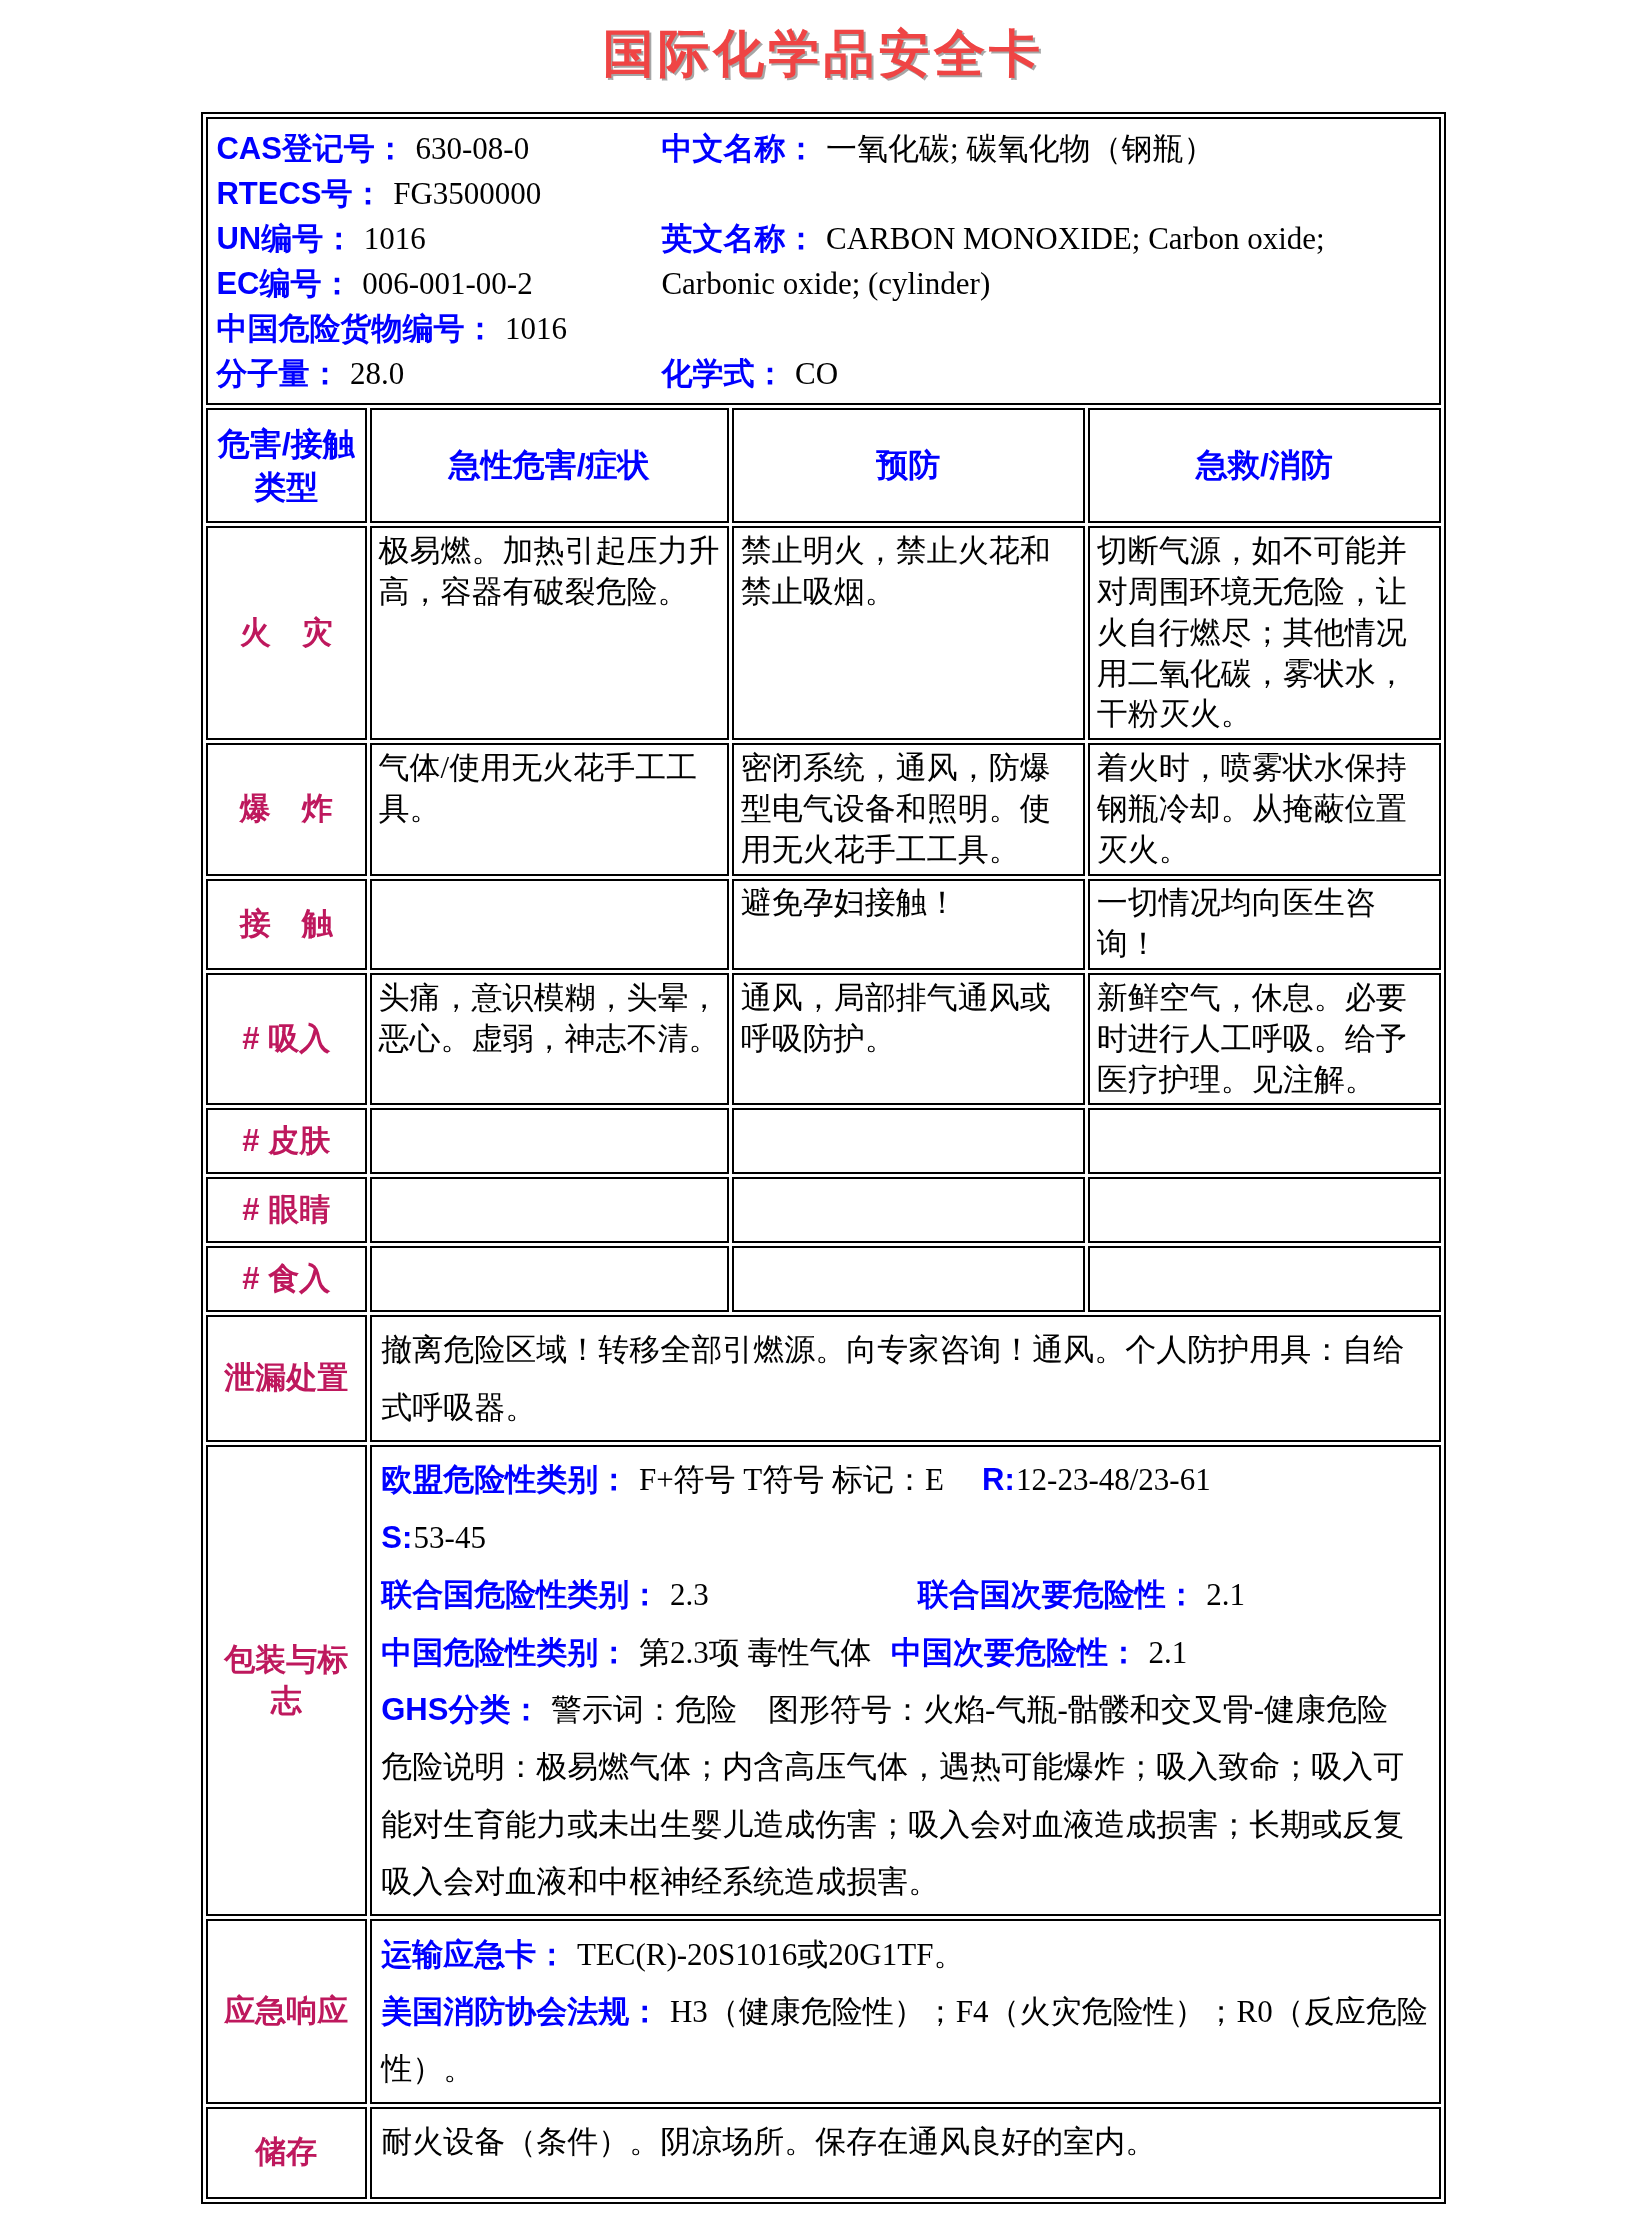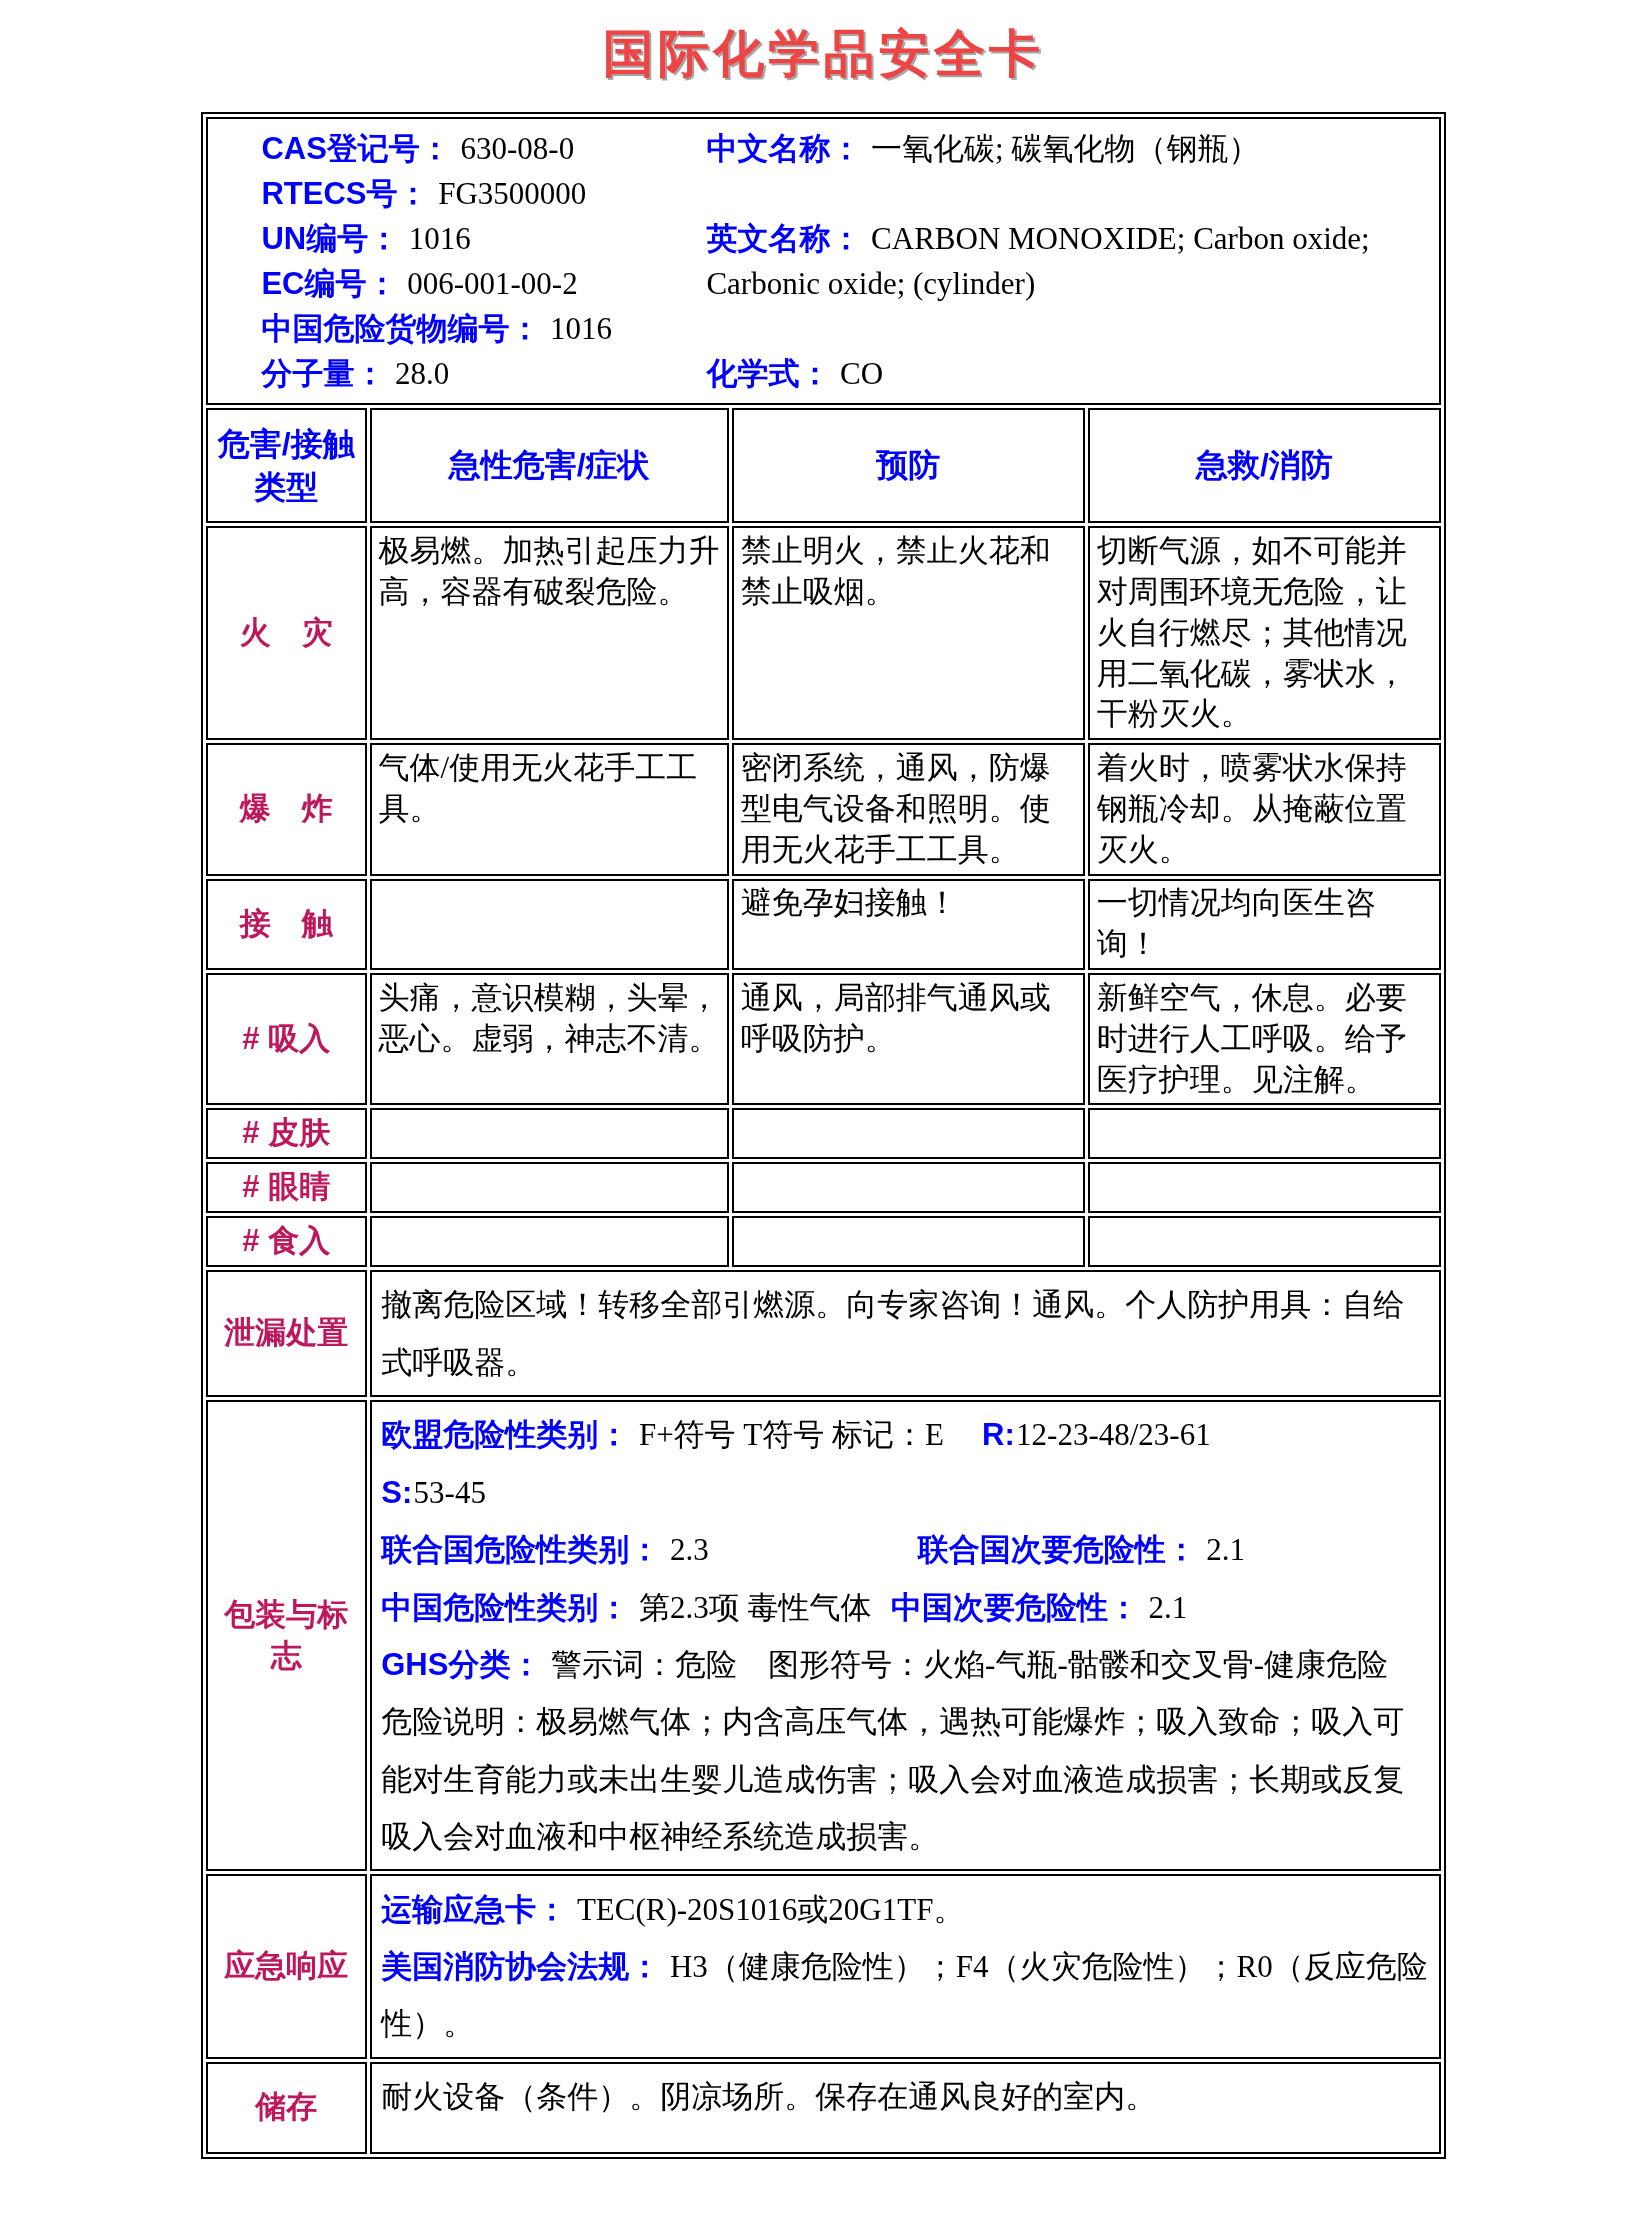--- a/index.html
+++ b/index.html
@@ -62,29 +62,29 @@
     font-size:32px;
     text-align:center;
     vertical-align:middle;
     white-space:pre-line;
     height:115px;
   }
   
   .top-flex { display:flex; justify-content:space-between; align-items:center; min-height:45px; }
   .substance { font-size:32px; }
   
-  .id-flex { display:flex; padding:4.2px 1.4px;margin-left:45px; }
+  .id-flex { display:flex; padding:4.2px 1.4px; }
   .id-left { flex:0 0 445px; }
   .id-right { flex:1 1 auto; }
   .id-line { line-height:45px; min-height:45px; }
   .id-line.wrapping { line-height:45px; }
   .id-spacer { height:45px; }
   
   td.section-cell { line-height:1.85; padding:4.2px 9.7px; }
-  tr.empty-row td { height:51px; }
+  tr.empty-row td { height:66px; }
   td.storage-cell { height:92px; }
   .seg-gap { margin-left:38px; }
   .gap-lg  { margin-left:209px; }
   .gap-sm  { margin-left:19.5px; }
 </style>
 </head>
 <body>
 
 <div class="page-title">国际化学品安全卡</div>
 

